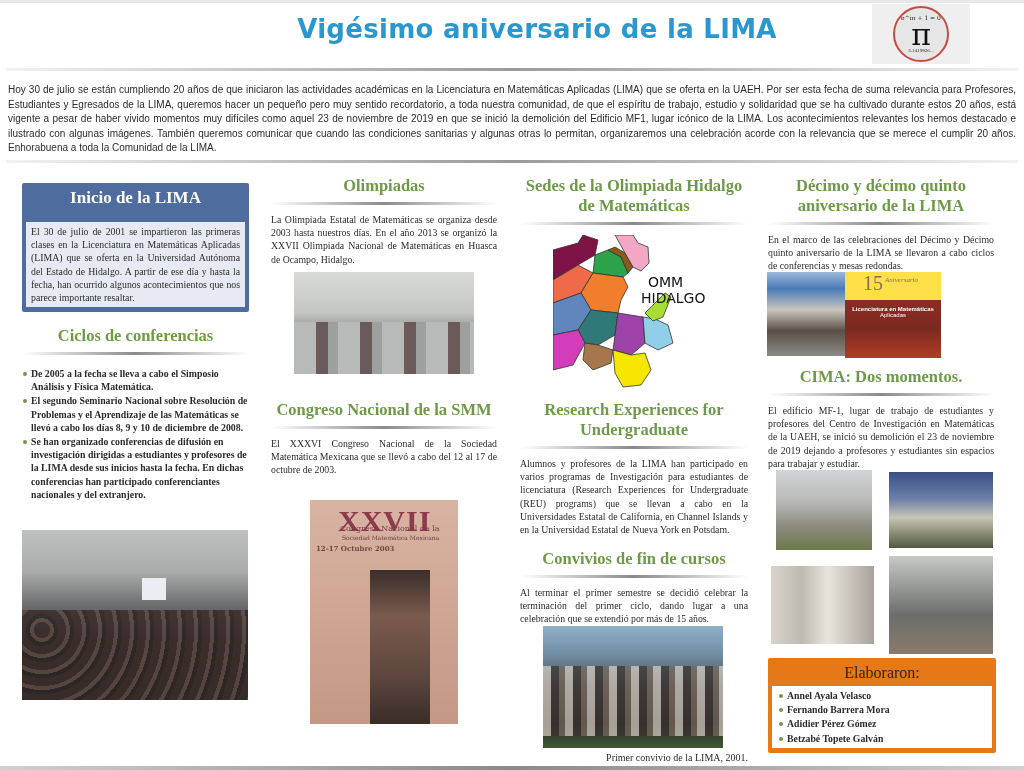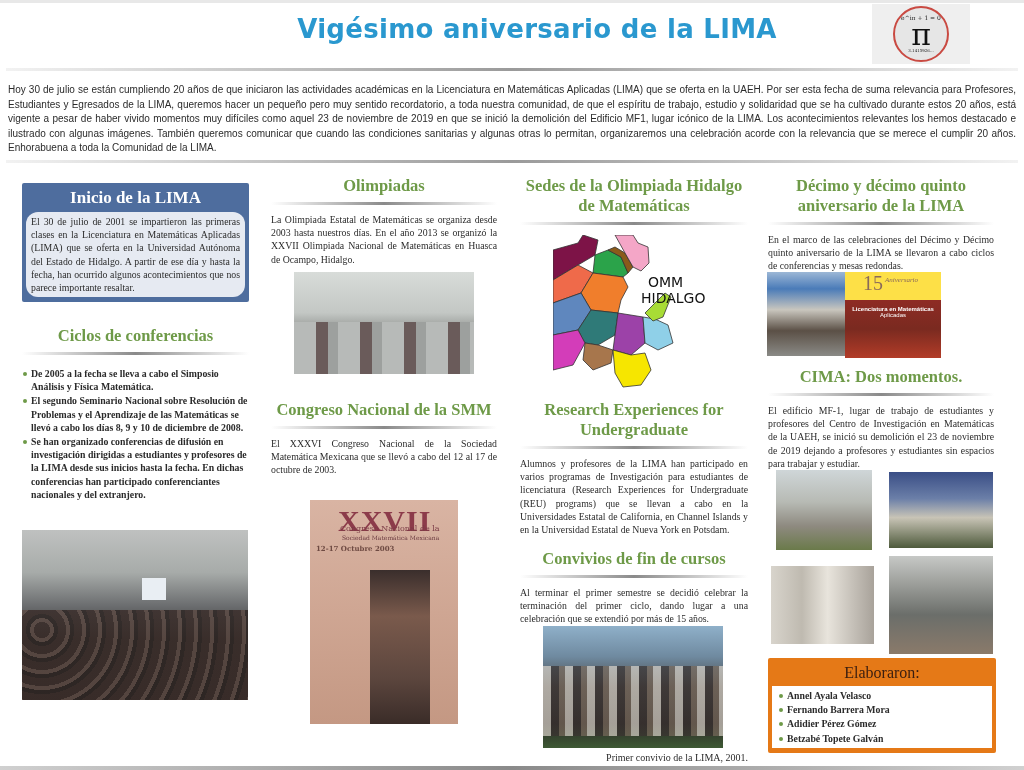--- a/index.html
+++ b/index.html
@@ -12,22 +12,22 @@
   .logo-eq { font-size: 6px; color: #222; }
   .logo-pi { font-size: 30px; font-family: "DejaVu Serif", serif; color: #111; line-height: 28px; }
   .logo-num { font-size: 4px; color: #222; }
   .rule-main { position: absolute; left: 6px; width: 1012px; height: 3px; background: linear-gradient(to right, #f2f2f2, #9a9a9a 50%, #f2f2f2); }
   .intro { position: absolute; left: 8px; top: 83px; width: 1008px; font-size: 10px; line-height: 14.6px; text-align: justify; color: #2b2b2b; font-family: Liberation Sans, sans-serif; }
   .col { position: absolute; }
   .sec-title { font-family: "Liberation Serif", serif; font-weight: bold; color: #6e9a48; font-size: 16.5px; text-align: center; line-height: 20px; }
   .sec-rule { height: 3px; margin: 6px 0 8px 0; background: linear-gradient(to right, #ffffff, #8a8a8a 50%, #ffffff); }
   .para { font-family: "Liberation Serif", serif; font-size: 9.8px; line-height: 13.2px; text-align: justify; color: #2b2b2b; }
   .blue-box { background: #4e6d9e; border-radius: 2px; padding: 4px 4px 5px 4px; }
-  .blue-box .hd { color: #fff; font-family: "Liberation Serif", serif; font-weight: bold; font-size: 17px; text-align: center; line-height: 22px; padding-bottom: 3px; }
-  .blue-box .bd { background: #e6eaf2; padding: 3px 5px; border-radius: 12px; }
+  .blue-box .hd { color: #fff; font-family: "Liberation Serif", serif; font-weight: bold; font-size: 17px; text-align: center; line-height: 22px; padding-bottom: 13px; }
+  .blue-box .bd { background: #e6eaf2; padding: 3px 5px; }
   .orange-box { background: #e57917; border-radius: 2px; padding: 4px 4px 5px 4px; }
   .orange-box .hd { color: #3a1e10; font-family: "Liberation Serif", serif; font-weight: normal; font-size: 16px; text-align: center; line-height: 22px; padding-bottom: 2px; }
   .orange-box .bd { background: #fff; padding: 3px 6px 2px 6px; }
   ul.bullets { list-style: none; }
   ul.bullets li { position: relative; padding-left: 9px; font-family: "Liberation Serif", serif; font-size: 9.8px; line-height: 13.2px; color: #2b2b2b; margin-bottom: 1px; font-weight: bold; }
   ul.bullets li::before { content: ""; position: absolute; left: 1px; top: 5px; width: 4px; height: 4px; border-radius: 50%; background: #6e9a48; }
   .photo { position: absolute; overflow: hidden; }
   .caption { font-family: "Liberation Serif", serif; font-size: 10px; color: #2b2b2b; text-align: right; }
   .bottom-bar { position: absolute; left: 0; top: 766px; width: 1024px; height: 4px; background: linear-gradient(to right, #d0d0d0, #8a8a8a 50%, #d0d0d0); }
 </style>

